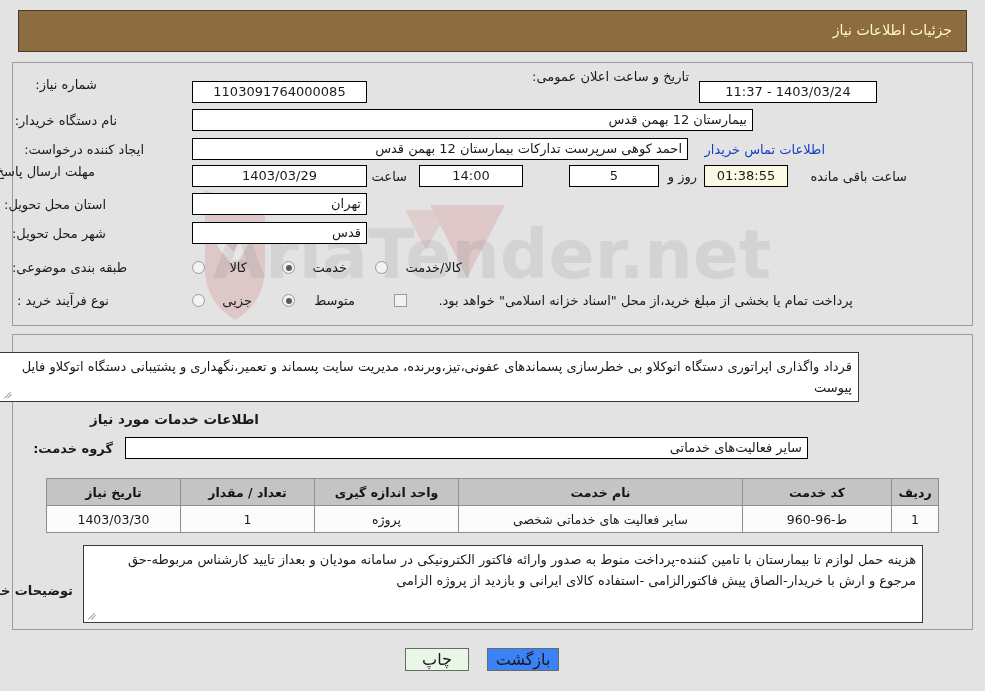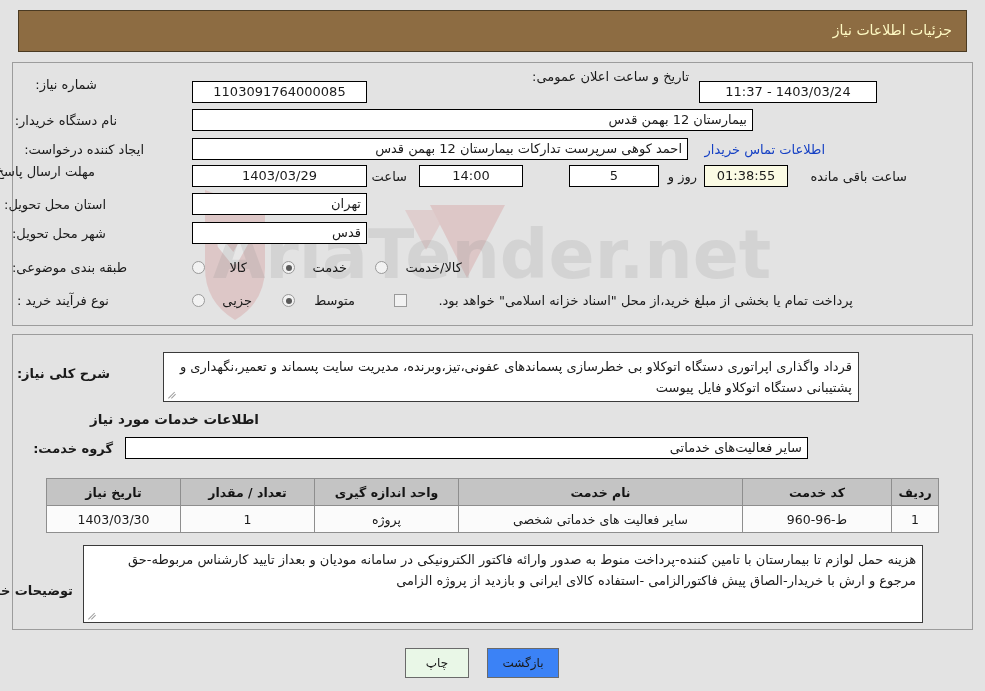--- a/index.html
+++ b/index.html
@@ -170,23 +170,23 @@
     text-align: center;
     color: #1a1a1a;
     padding: 0 4px;
   }
   #svc-table td.code { direction: rtl; }
 
   
   .btn {
     position: absolute;
     box-sizing: border-box;
-    height: 30px;
+    height: 23px;
     border: 1px solid #6a6a6a;
-    font-size: 12px;
+    font-size: 16px;
     line-height: 21px;
     cursor: pointer;
     z-index: 3;
     font-family: inherit;
     color: #1a1a1a;
     padding: 0;
   }
   .btn.print  { background: #e9f7e7; }
   .btn.back   { background: #3b82f6; }
 </style>
@@ -252,21 +252,21 @@
 <div class="radio" style="right:780px; top:294px;"></div>
 <div class="lbl" style="right:733px; top:292px;">جزیی</div>
 <div class="radio on" style="right:690px; top:294px;"></div>
 <div class="lbl" style="right:630px; top:292px;">متوسط</div>
 <div class="checkbox" style="right:578px; top:294px;"></div>
 <div class="lbl" style="right:132px; top:292px;">پرداخت تمام یا بخشی از مبلغ خرید،از محل "اسناد خزانه اسلامی" خواهد بود.</div>
 
 <div class="panel" id="panel-mid"></div>
 
 <div class="lbl b" style="right:875px; top:365px;">شرح کلی نیاز:</div>
-<div class="ta" style="right:126px; top:352px; width:696px; height:50px;">
+<div class="ta" style="right:126px; top:352px; width:860px; height:50px;">
   <span>قرداد واگذاری اپراتوری دستگاه اتوکلاو بی خطرسازی پسماندهای عفونی،تیز،وبرنده، مدیریت سایت پسماند و تعمیر،نگهداری و پشتیبانی دستگاه اتوکلاو  فایل پیوست</span>
   <span class="grip"></span>
 </div>
 
 <div class="lbl b" style="right:726px; top:410px; font-size:13.5px;">اطلاعات خدمات مورد نیاز</div>
 
 <div class="lbl b" style="right:872px; top:440px;">گروه خدمت:</div>
 <div class="box right" style="right:177px; top:437px; width:683px;">سایر فعالیت‌های خدماتی</div>
 
 <table id="svc-table">

